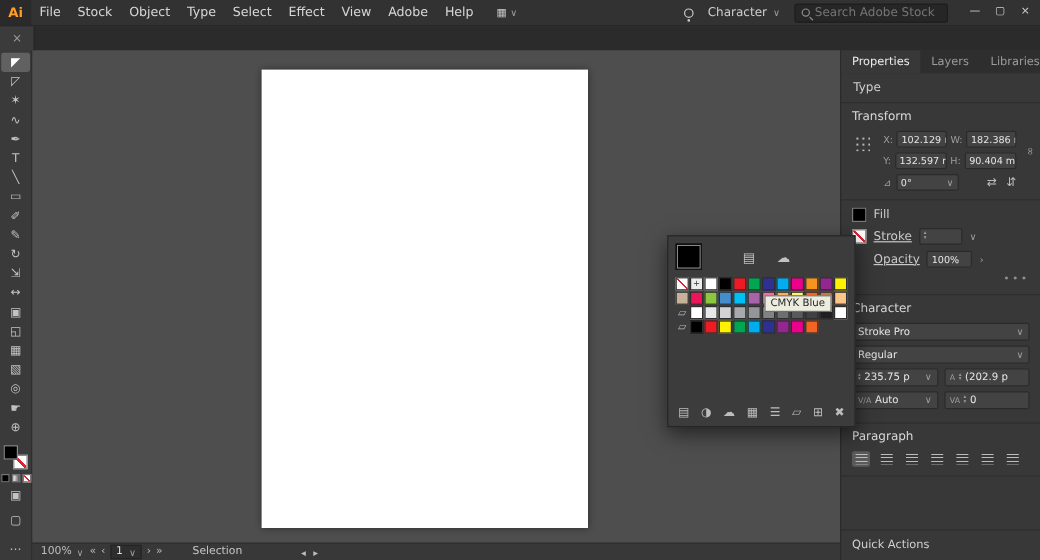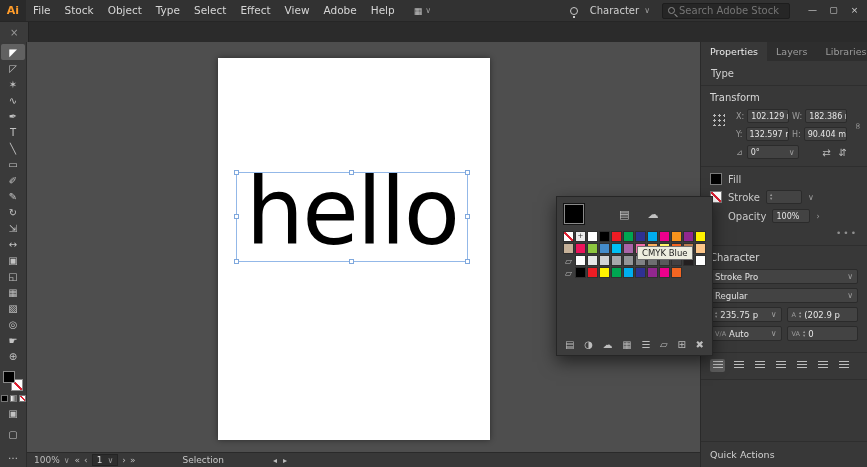--- a/index.html
+++ b/index.html
@@ -79,39 +79,39 @@
 .chain{position:absolute;right:-3px;top:12px;color:#9d9d9d;font-size:9px;transform:rotate(90deg)}
 .rot-row{display:flex;align-items:center;gap:4px;padding-left:0;margin-top:1px}
 .rot-field{width:52px;background:#434343;border:1px solid #2b2b2b;border-radius:2px;height:14px;font-size:8px;color:#e6e6e6;display:flex;align-items:center;gap:4px;padding:0 3px}
 .rot-field .chev{margin-left:auto}
 .flips{margin-left:auto;display:flex;gap:8px;color:#bdbdbd;font-size:10px}
 .a-row{display:flex;align-items:center;gap:6px;margin-bottom:5px}
 .swb{width:12px;height:12px;border:1px solid #7a7a7a;flex:none}
 .swb.fill{background:#000}
 .swb.none{background:#fff;background-image:linear-gradient(45deg,transparent 43%,#d23 43%,#d23 57%,transparent 57%)}
 .a-lbl{color:#c9c9c9;font-size:10px}
-.u{}
+.u{text-decoration:underline}
 .sm-field{background:#434343;border:1px solid #2b2b2b;border-radius:2px;height:14px;font-size:8px;color:#e6e6e6;display:flex;align-items:center;gap:3px;padding:0 3px}
 .stepper{display:flex;flex-direction:column;font-size:4.5px;line-height:4px;color:#9d9d9d}
 .more-dots{text-align:right;color:#8f8f8f;font-size:9px;letter-spacing:2px;margin-top:2px}
 .select{display:flex;align-items:center;background:#434343;border:1px solid #2b2b2b;border-radius:2px;height:15px;padding:0 4px;font-size:8.5px;color:#e6e6e6;gap:3px;margin-bottom:4px}
 .select .chev{margin-left:auto}
 .c-row2{display:flex;gap:5px;margin-bottom:0}
 .c-row2 .select{flex:1;margin-bottom:4px;min-width:0;overflow:hidden;white-space:nowrap}
 .pref{color:#9d9d9d;font-size:6.5px;flex:none}
 .align-row{display:flex;gap:6px}
 .align-btn{width:15px;height:13px;display:flex;align-items:center;justify-content:center;border-radius:2px}
 .align-btn.active{background:#5a5a5a}
 .align-btn i{display:block;width:10px;height:9px;background:repeating-linear-gradient(to bottom,#bdbdbd 0 1px,transparent 1px 3px)}
 .sec-quick{margin-top:auto;border-top:1px solid #2e2e2e;border-bottom:0;padding:7px 9px;color:#d0d0d0;font-size:9.5px}
 
 .statusbar{height:15px;background:#383838;border-top:1px solid #2a2a2a;display:flex;align-items:center;gap:5px;font-size:9px;color:#bdbdbd;padding:0 7px}
 .sb-group{display:flex;align-items:center;gap:4px}
 .sb-field{background:#2e2e2e;border:1px solid #242424;height:12px;display:flex;align-items:center;gap:5px;padding:0 4px;color:#ddd}
-.sb-status{margin-left:42px;color:#c7c7c7}
+.sb-status{margin-left:20px;color:#c7c7c7}
 .sb-arrows{margin-left:44px;display:flex;gap:6px;font-size:8px}
 </style>
 </head>
 <body>
 
 <div class="app">
 
   <div class="menubar">
     <div class="logo">Ai</div>
     <span class="menu-item">File</span>
@@ -186,31 +186,20 @@
         <span class="mini none"></span>
       </div>
       <div class="lt-extra">▣</div>
       <div class="lt-extra">▢</div>
       <div class="lt-extra">…</div>
     </div>
 
     <div class="center">
       <div class="canvas">
         <div class="artboard"></div>
-        <div class="selbox">
-          <span class="hello">hello</span>
-          <span class="handle h-tl"></span>
-          <span class="handle h-tm"></span>
-          <span class="handle h-tr"></span>
-          <span class="handle h-ml"></span>
-          <span class="handle h-mr"></span>
-          <span class="handle h-bl"></span>
-          <span class="handle h-bm"></span>
-          <span class="handle h-br"></span>
-        </div>
       </div>
       <div class="statusbar">
         <span class="sb-group">
           <span>100%</span>
           <span class="chev">∨</span>
         </span>
         <span class="sb-group">
           <span>«</span>
           <span>‹</span>
           <span class="sb-field">
@@ -407,20 +396,21 @@
               <span class="stepper">
                   <span>▴</span>
                   <span>▾</span>
                 </span>
               <span>0</span>
             </span>
           </div>
         </div>
 
         <div class="sec">
+          <div class="sec-title">Paragraph</div>
           <div class="align-row">
               <span class="align-btn active">
                 <i></i>
               </span>
               <span class="align-btn">
                 <i></i>
               </span>
               <span class="align-btn">
                 <i></i>
               </span>

